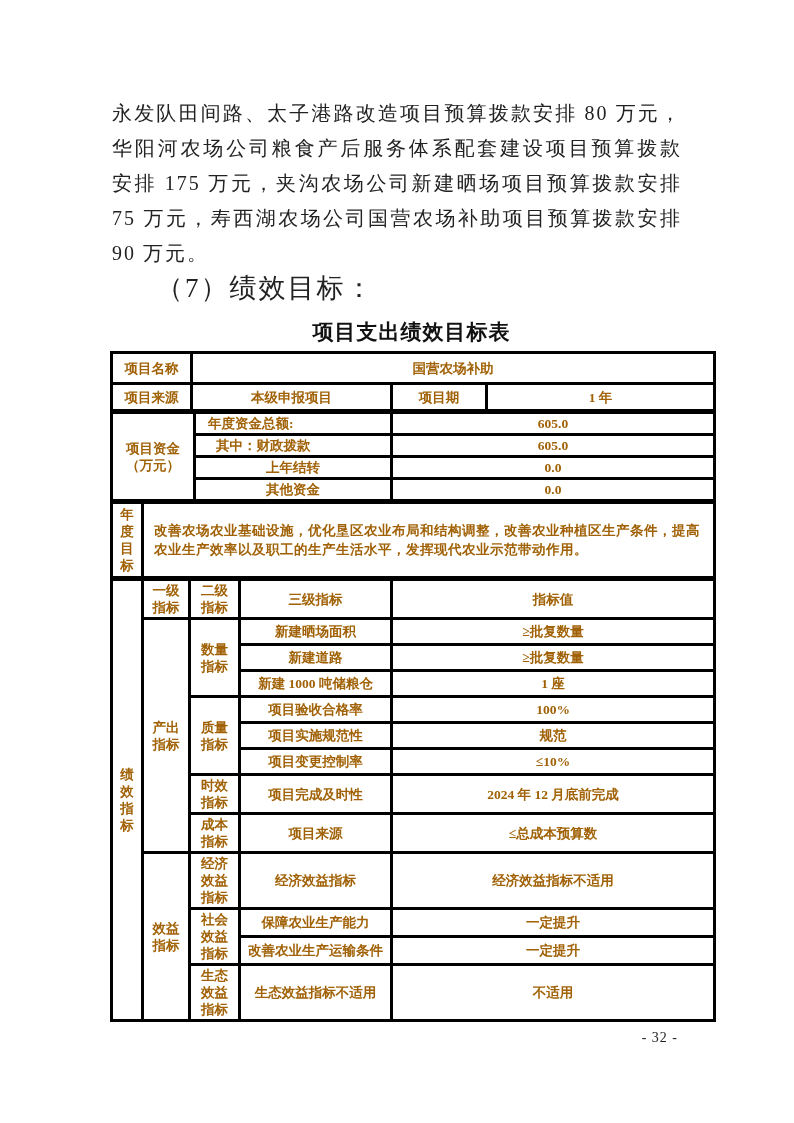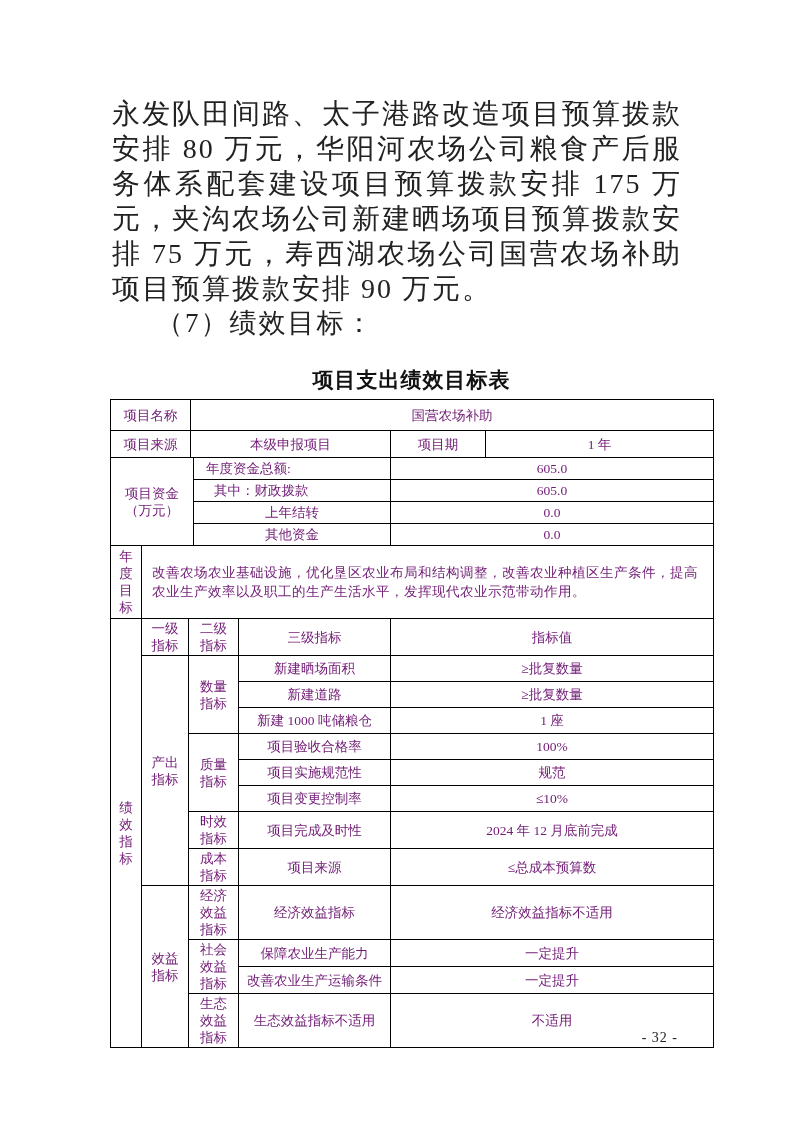--- a/index.html
+++ b/index.html
@@ -10,38 +10,37 @@
     color: #1f1f1f;
     position: relative;
     overflow: hidden;
   }
   .content {
     position: absolute;
     left: 112px; top: 96px;
     width: 570px;
   }
   .para {
-    font-size: 28px;
+    font-size: 20px;
     line-height: 35px;
     letter-spacing: 2px;
     text-align: justify;
     color: #222;
   }
   .sec-label {
     font-size: 27px;
     line-height: 35px;
     letter-spacing: 2px;
     padding-left: 44px;
     color: #222;
   }
   .table-area {
     position: absolute;
     left: 110px; top: 318px;
     width: 603px;
-    margin-top: 48px;
   }
   .tbl-title {
     text-align: center;
     font-family: "Liberation Sans", sans-serif;
     font-size: 21px;
     font-weight: bold;
     letter-spacing: 1px;
     color: #111;
   }
   .tbl-subtitle {
@@ -51,26 +50,26 @@
     color: #222;
   }
   table {
     width: 603px;
     border-collapse: collapse;
     table-layout: fixed;
   }
   table + table { margin-top: -1px; }
   .tbl-a { margin-top: 5px; }
   td, th {
-    border: 1px solid #000000;
+    border: 3px solid #000000;
     font-size: 13.5px;
-    font-weight: normal;
+    font-weight: bold;
     text-align: center;
     vertical-align: middle;
-    color: #701a75;
+    color: #a16207;
     line-height: 17px;
     padding: 1px 2px;
     overflow: hidden;
   }
   .pre { white-space: pre-line; }
   .left { text-align: left; }
   .pl12 { padding-left: 12px; }
   .pl20 { padding-left: 20px; }
   .goal-text {
     text-align: left;

